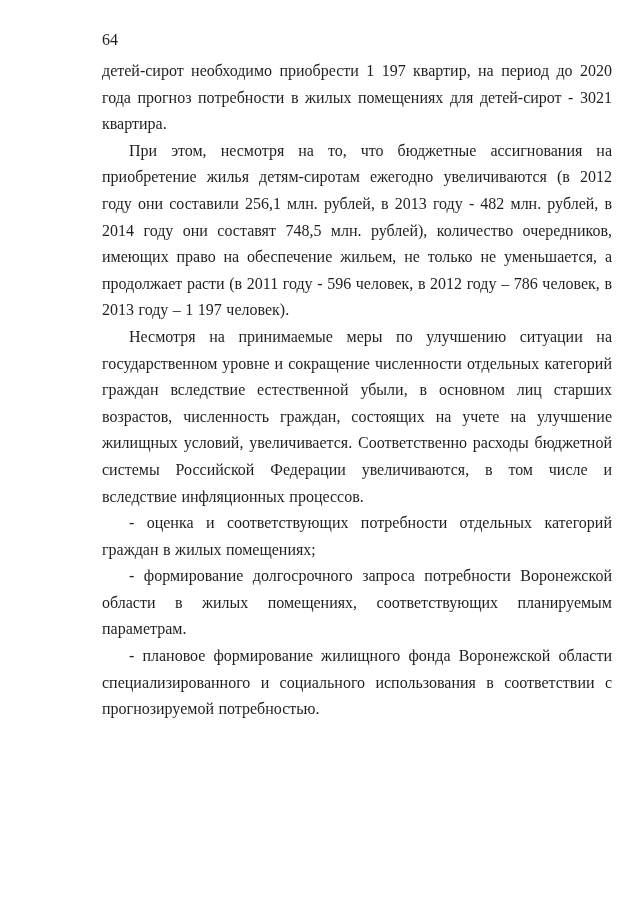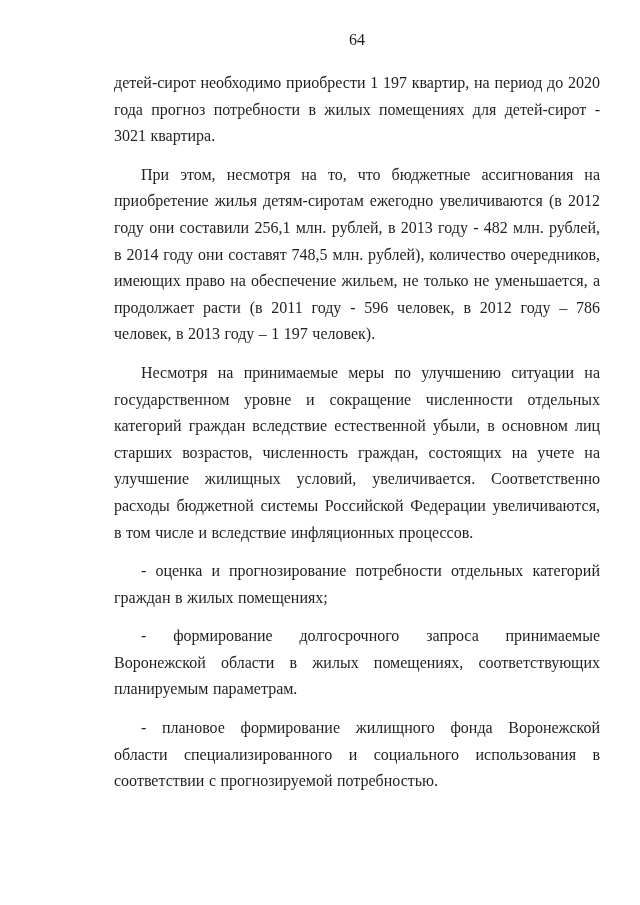--- a/index.html
+++ b/index.html
@@ -15,49 +15,48 @@
     overflow: hidden;
     font-family: "Liberation Serif", "DejaVu Serif", serif;
     color: #1f1f1f;
     -webkit-font-smoothing: antialiased;
   }
   .page-number {
     position: absolute;
     top: 31px;
     left: 102px;
     width: 510px;
-    text-align: center;
     font-size: 16px;
     line-height: 18px;
   }
   .content {
     position: absolute;
     top: 58px;
     left: 102px;
     width: 510px;
     font-size: 16px;
     line-height: 26.6px;
     text-align: justify;
   }
   .content p {
-    margin: 12px;
+    margin: 0;
     padding: 0;
     word-spacing: 0.5px;
   }
   .content p.indent {
     text-indent: 27px;
   }
 </style>
 </head>
 <body>
 
 <div class="page">
   <div class="page-number">64</div>
 
   <div class="content">
     <p>детей-сирот необходимо приобрести 1&nbsp;197 квартир, на период до 2020 года прогноз потребности в жилых помещениях для детей-сирот - 3021 квартира.</p>
     <p class="indent">При этом, несмотря на то, что бюджетные ассигнования на приобретение жилья детям-сиротам ежегодно увеличиваются (в 2012 году они составили 256,1 млн. рублей, в 2013 году - 482 млн. рублей, в 2014 году они составят 748,5 млн. рублей), количество очередников, имеющих право на обеспечение жильем, не только не уменьшается, а продолжает расти (в 2011 году - 596 человек, в 2012 году – 786 человек, в 2013 году – 1&nbsp;197 человек).</p>
     <p class="indent">Несмотря на принимаемые меры по улучшению ситуации на государственном уровне и сокращение численности отдельных категорий граждан вследствие естественной убыли, в основном лиц старших возрастов, численность граждан, состоящих на учете на улучшение жилищных условий, увеличивается. Соответственно расходы бюджетной системы Российской Федерации увеличиваются, в том числе и вследствие инфляционных процессов.</p>
-    <p class="indent">- оценка и прогнозирование потребности отдельных категорий граждан в жилых помещениях;</p>
-    <p class="indent">- формирование долгосрочного запроса принимаемые Воронежской области в жилых помещениях, соответствующих планируемым параметрам.</p>
+    <p class="indent">- оценка и соответствующих потребности отдельных категорий граждан в жилых помещениях;</p>
+    <p class="indent">- формирование долгосрочного запроса потребности Воронежской области в жилых помещениях, соответствующих планируемым параметрам.</p>
     <p class="indent">- плановое формирование жилищного фонда Воронежской области специализированного и социального использования в соответствии с прогнозируемой потребностью.</p>
   </div>
 </div>
 
 </body></html>

